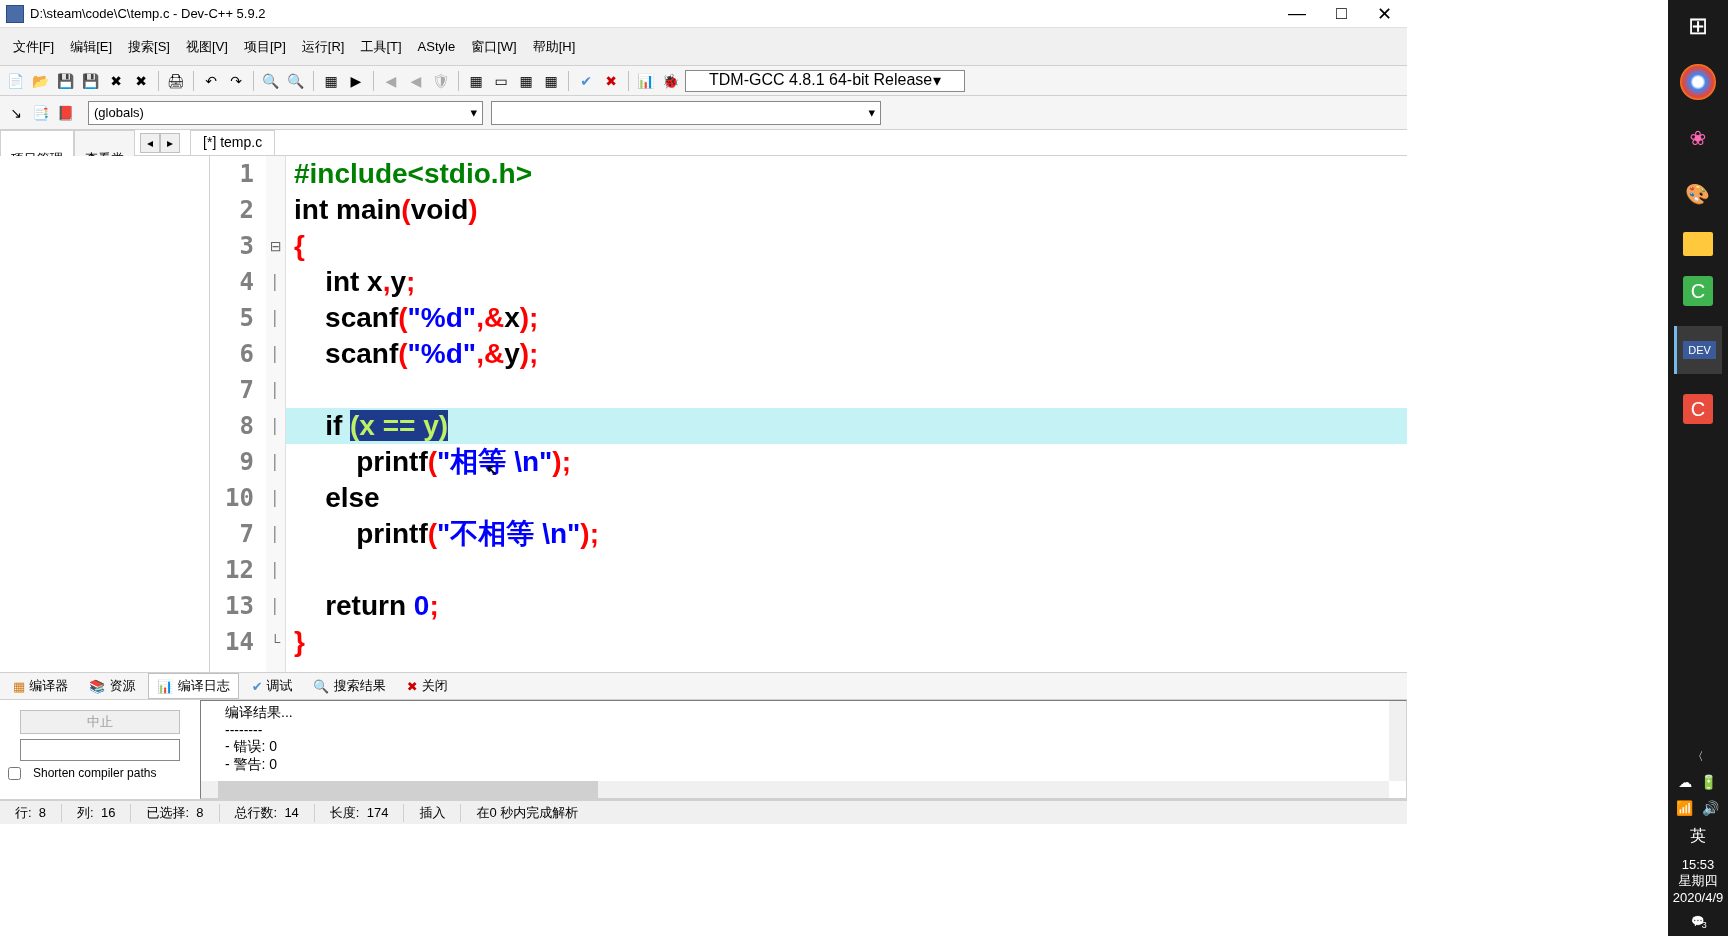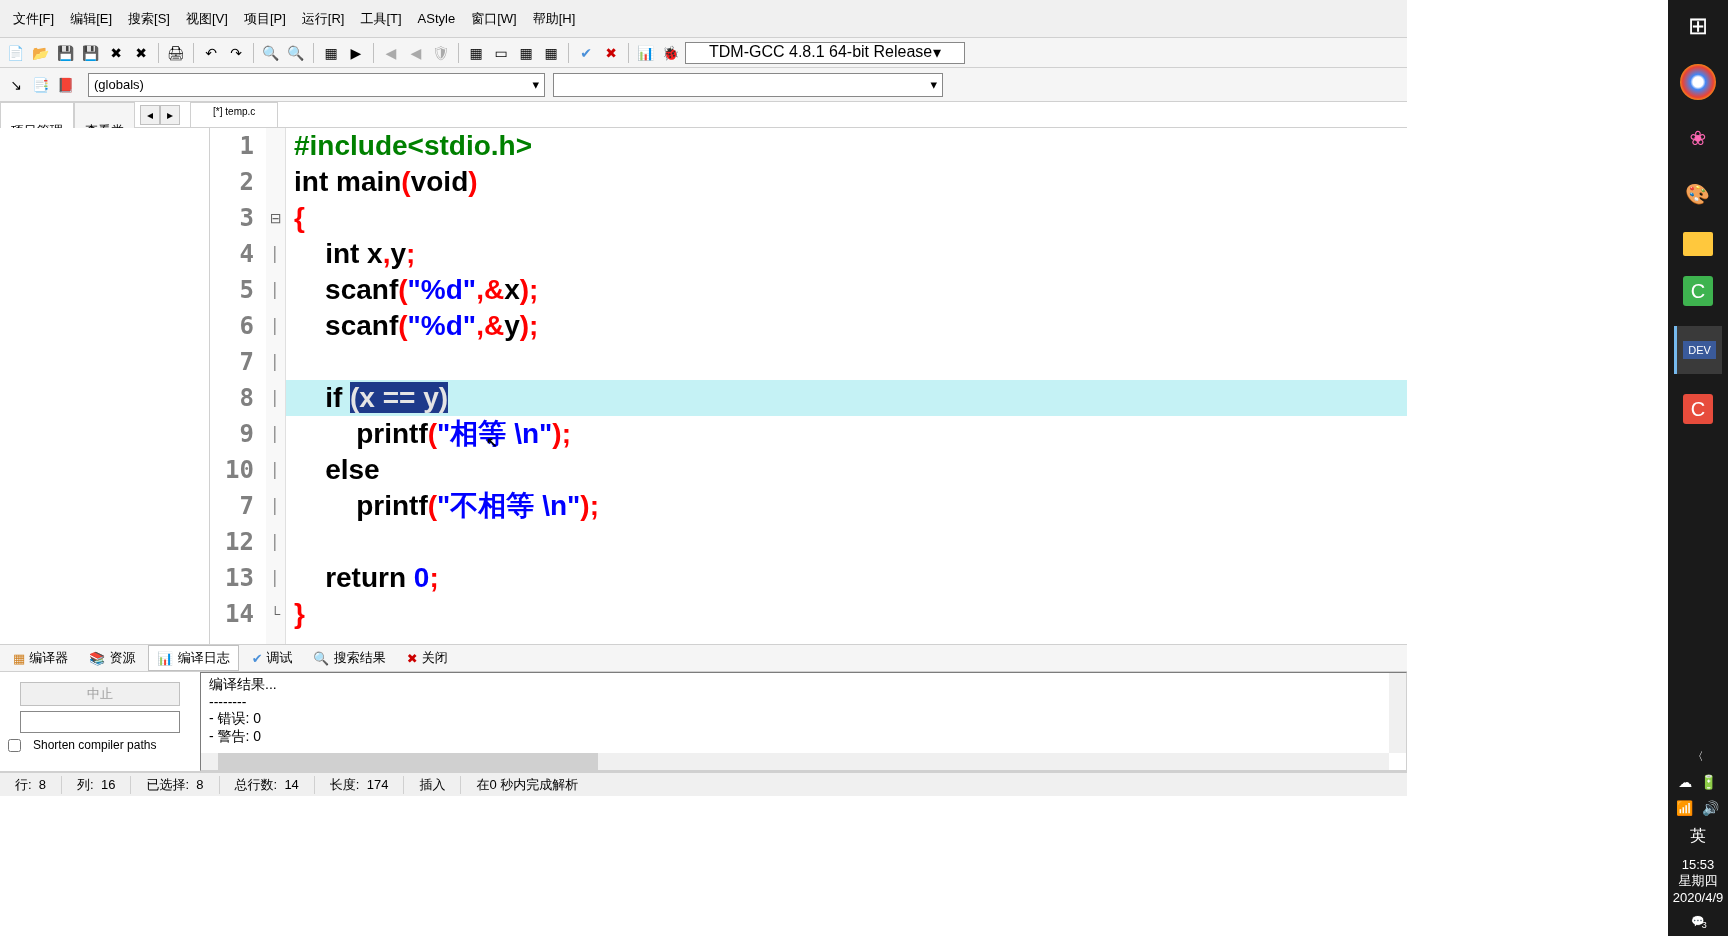--- a/index.html
+++ b/index.html
@@ -21,64 +21,64 @@
 
 .toolbar { height: 30px; background: #f5f5f5; display: flex; align-items: center; padding: 2px 5px; border-bottom: 1px solid #d0d0d0; gap: 3px; }
 .toolbar .tb-btn { width: 22px; height: 22px; border: 1px solid transparent; display: flex; align-items: center; justify-content: center; font-size: 14px; }
 .toolbar .tb-sep { width: 1px; height: 20px; background: #c0c0c0; margin: 0 3px; }
 .toolbar .compiler-select { flex: 0 0 280px; height: 22px; border: 1px solid #888; background: #fff; font-size: 16px; font-family: "Courier New", monospace; padding: 0 23px; margin-left: 0; }
 
 
 .toolbar2 { height: 34px; background: #f5f5f5; display: flex; align-items: center; padding: 2px 5px; border-bottom: 1px solid #d0d0d0; gap: 3px; }
 .toolbar2 .tb-btn { width: 22px; height: 22px; display: flex; align-items: center; justify-content: center; font-size: 14px; }
 .toolbar2 .dropdown { height: 24px; border: 1px solid #888; background: #fff; font-size: 13px; padding: 2px 5px; display: flex; align-items: center; }
-.toolbar2 .dropdown.globals { width: 457px; margin-left: 8px; font-family: "Courier New", monospace; }
+.toolbar2 .dropdown.globals { width: 395px; margin-left: 8px; font-family: "Courier New", monospace; }
 .toolbar2 .dropdown.second { width: 390px; margin-left: 5px; }
 .toolbar2 .dd-arrow { margin-left: auto; }
 
 
 .tabarea { height: 26px; display: flex; border-bottom: 1px solid #d0d0d0; background: #fff; }
 .side-tabs { display: flex; }
 .side-tab { padding: 19px 10px; font-size: 13px; border: 1px solid #d0d0d0; border-bottom: none; background: #f5f5f5; }
 .side-tab.active { background: #fff; }
 .nav-btns { display: flex; align-items: center; padding: 0 5px; }
 .nav-btn { font-size: 12px; padding: 2px 6px; border: 1px solid #c0c0c0; background: #f0f0f0; }
-.file-tab { padding: 3px 22px; font-size: 10px; border: 1px solid #d0d0d0; border-bottom: none; margin-left: 5px; background: #fff; }
+.file-tab { padding: 3px 12px; font-size: 14px; border: 1px solid #d0d0d0; border-bottom: none; margin-left: 5px; background: #fff; }
 
 
 .content { display: flex; height: 516px; }
 .sidebar { width: 210px; border-right: 1px solid #d0d0d0; background: #fff; }
 .editor { flex: 1; display: flex; background: #fff; position: relative; }
 .gutter { width: 56px; background: #fff; text-align: right; padding-right: 12px; }
 .gutter .ln { height: 36px; line-height: 36px; font-size: 24px; font-family: "Consolas", monospace; color: #808080; font-weight: bold; }
 .fold-col { width: 20px; background: #f8f8f8; border-right: 1px solid #e0e0e0; }
 .fold-mark { height: 36px; display: flex; align-items: center; justify-content: center; font-size: 14px; color: #666; }
 .code { flex: 1; font-family: "Consolas", monospace; font-size: 28px; line-height: 36px; font-weight: bold; position: relative; }
 .code .line { height: 36px; padding-left: 8px; white-space: pre; }
 .code .highlight-line { background: #c5f2f5; }
-.code .selected { background: #1e3a8a; color: #e5e5e5; }
+.code .selected { background: #1e3a8a; color: #bef264; }
 .code .comment { color: #008000; }
 .code .keyword { color: #000; font-weight: bold; }
 .code .op { color: #ff0000; }
 .code .str { color: #0000ff; }
 .code .brace { color: #ff0000; }
 .cursor-arrow { position: absolute; left: 200px; top: 296px; font-size: 14px; color: #000; pointer-events: none; }
 
 
 .bottom-tabs { height: 28px; display: flex; align-items: center; background: #f5f5f5; border-top: 1px solid #d0d0d0; border-bottom: 1px solid #d0d0d0; padding: 0 5px; gap: 5px; }
 .btab { padding: 3px 8px; font-size: 13px; display: flex; align-items: center; gap: 4px; }
 .btab.active { background: #fff; border: 1px solid #c0c0c0; }
 
 
 .bottom-panel { height: 100px; display: flex; border-bottom: 1px solid #d0d0d0; }
 .bp-left { width: 200px; padding: 5px; }
 .bp-left .stop-btn { width: 160px; height: 24px; border: 1px solid #c0c0c0; background: #f0f0f0; color: #a0a0a0; font-size: 13px; margin: 5px auto; display: block; }
 .bp-left input[type="text"] { width: 160px; height: 22px; border: 1px solid #888; margin: 5px auto; display: block; }
 .bp-left label { font-size: 12px; display: flex; align-items: center; gap: 12px; margin: 5px 3px; }
-.bp-right { flex: 1; border: 1px inset #d0d0d0; background: #fff; font-family: "SimSun", monospace; font-size: 14px; padding: 3px 8px; position: relative; overflow: auto; }
+.bp-right { flex: 1; border: 1px inset #d0d0d0; background: #fff; font-family: "SimSun", monospace; font-size: 14px; padding: 3px 24px; position: relative; overflow: auto; }
 .bp-right .line { white-space: pre; }
 .bp-scroll-v { position: absolute; right: 0; top: 0; bottom: 17px; width: 17px; background: #f0f0f0; }
 .bp-scroll-h { position: absolute; left: 0; right: 17px; bottom: 0; height: 17px; background: #f0f0f0; display: flex; }
 .bp-scroll-h .thumb { width: 380px; height: 100%; background: #d0d0d0; margin-left: 17px; }
 
 
 .statusbar { height: 24px; background: #f0f0f0; display: flex; align-items: center; border-top: 1px solid #d0d0d0; font-size: 13px; }
 .statusbar .sb-item { padding: 0 15px; border-right: 1px solid #d0d0d0; }
 
 
@@ -91,20 +91,29 @@
 .win-taskbar .sys-tray { display: flex; flex-direction: column; align-items: center; gap: 10px; padding-bottom: 8px; color: #fff; font-size: 11px; }
 .win-taskbar .sys-tray .tray-row { display: flex; gap: 8px; font-size: 14px; }
 .win-taskbar .clock { text-align: center; font-size: 13px; }
 .win-taskbar .lang { font-size: 16px; }
 </style>
 </head>
 <body>
 
 <div class="main-area">
 
+  <div class="titlebar">
+    <div class="app-icon"></div>
+    <div class="title">D:\steam\code\C\temp.c - Dev-C++ 5.9.2</div>
+    <div class="win-buttons">
+      <span class="win-btn">—</span>
+      <span class="win-btn">□</span>
+      <span class="win-btn">✕</span>
+    </div>
+  </div>
 
   <div class="menubar">
     <span class="menu-item">文件[F]</span>
     <span class="menu-item">编辑[E]</span>
     <span class="menu-item">搜索[S]</span>
     <span class="menu-item">视图[V]</span>
     <span class="menu-item">项目[P]</span>
     <span class="menu-item">运行[R]</span>
     <span class="menu-item">工具[T]</span>
     <span class="menu-item">AStyle</span>

